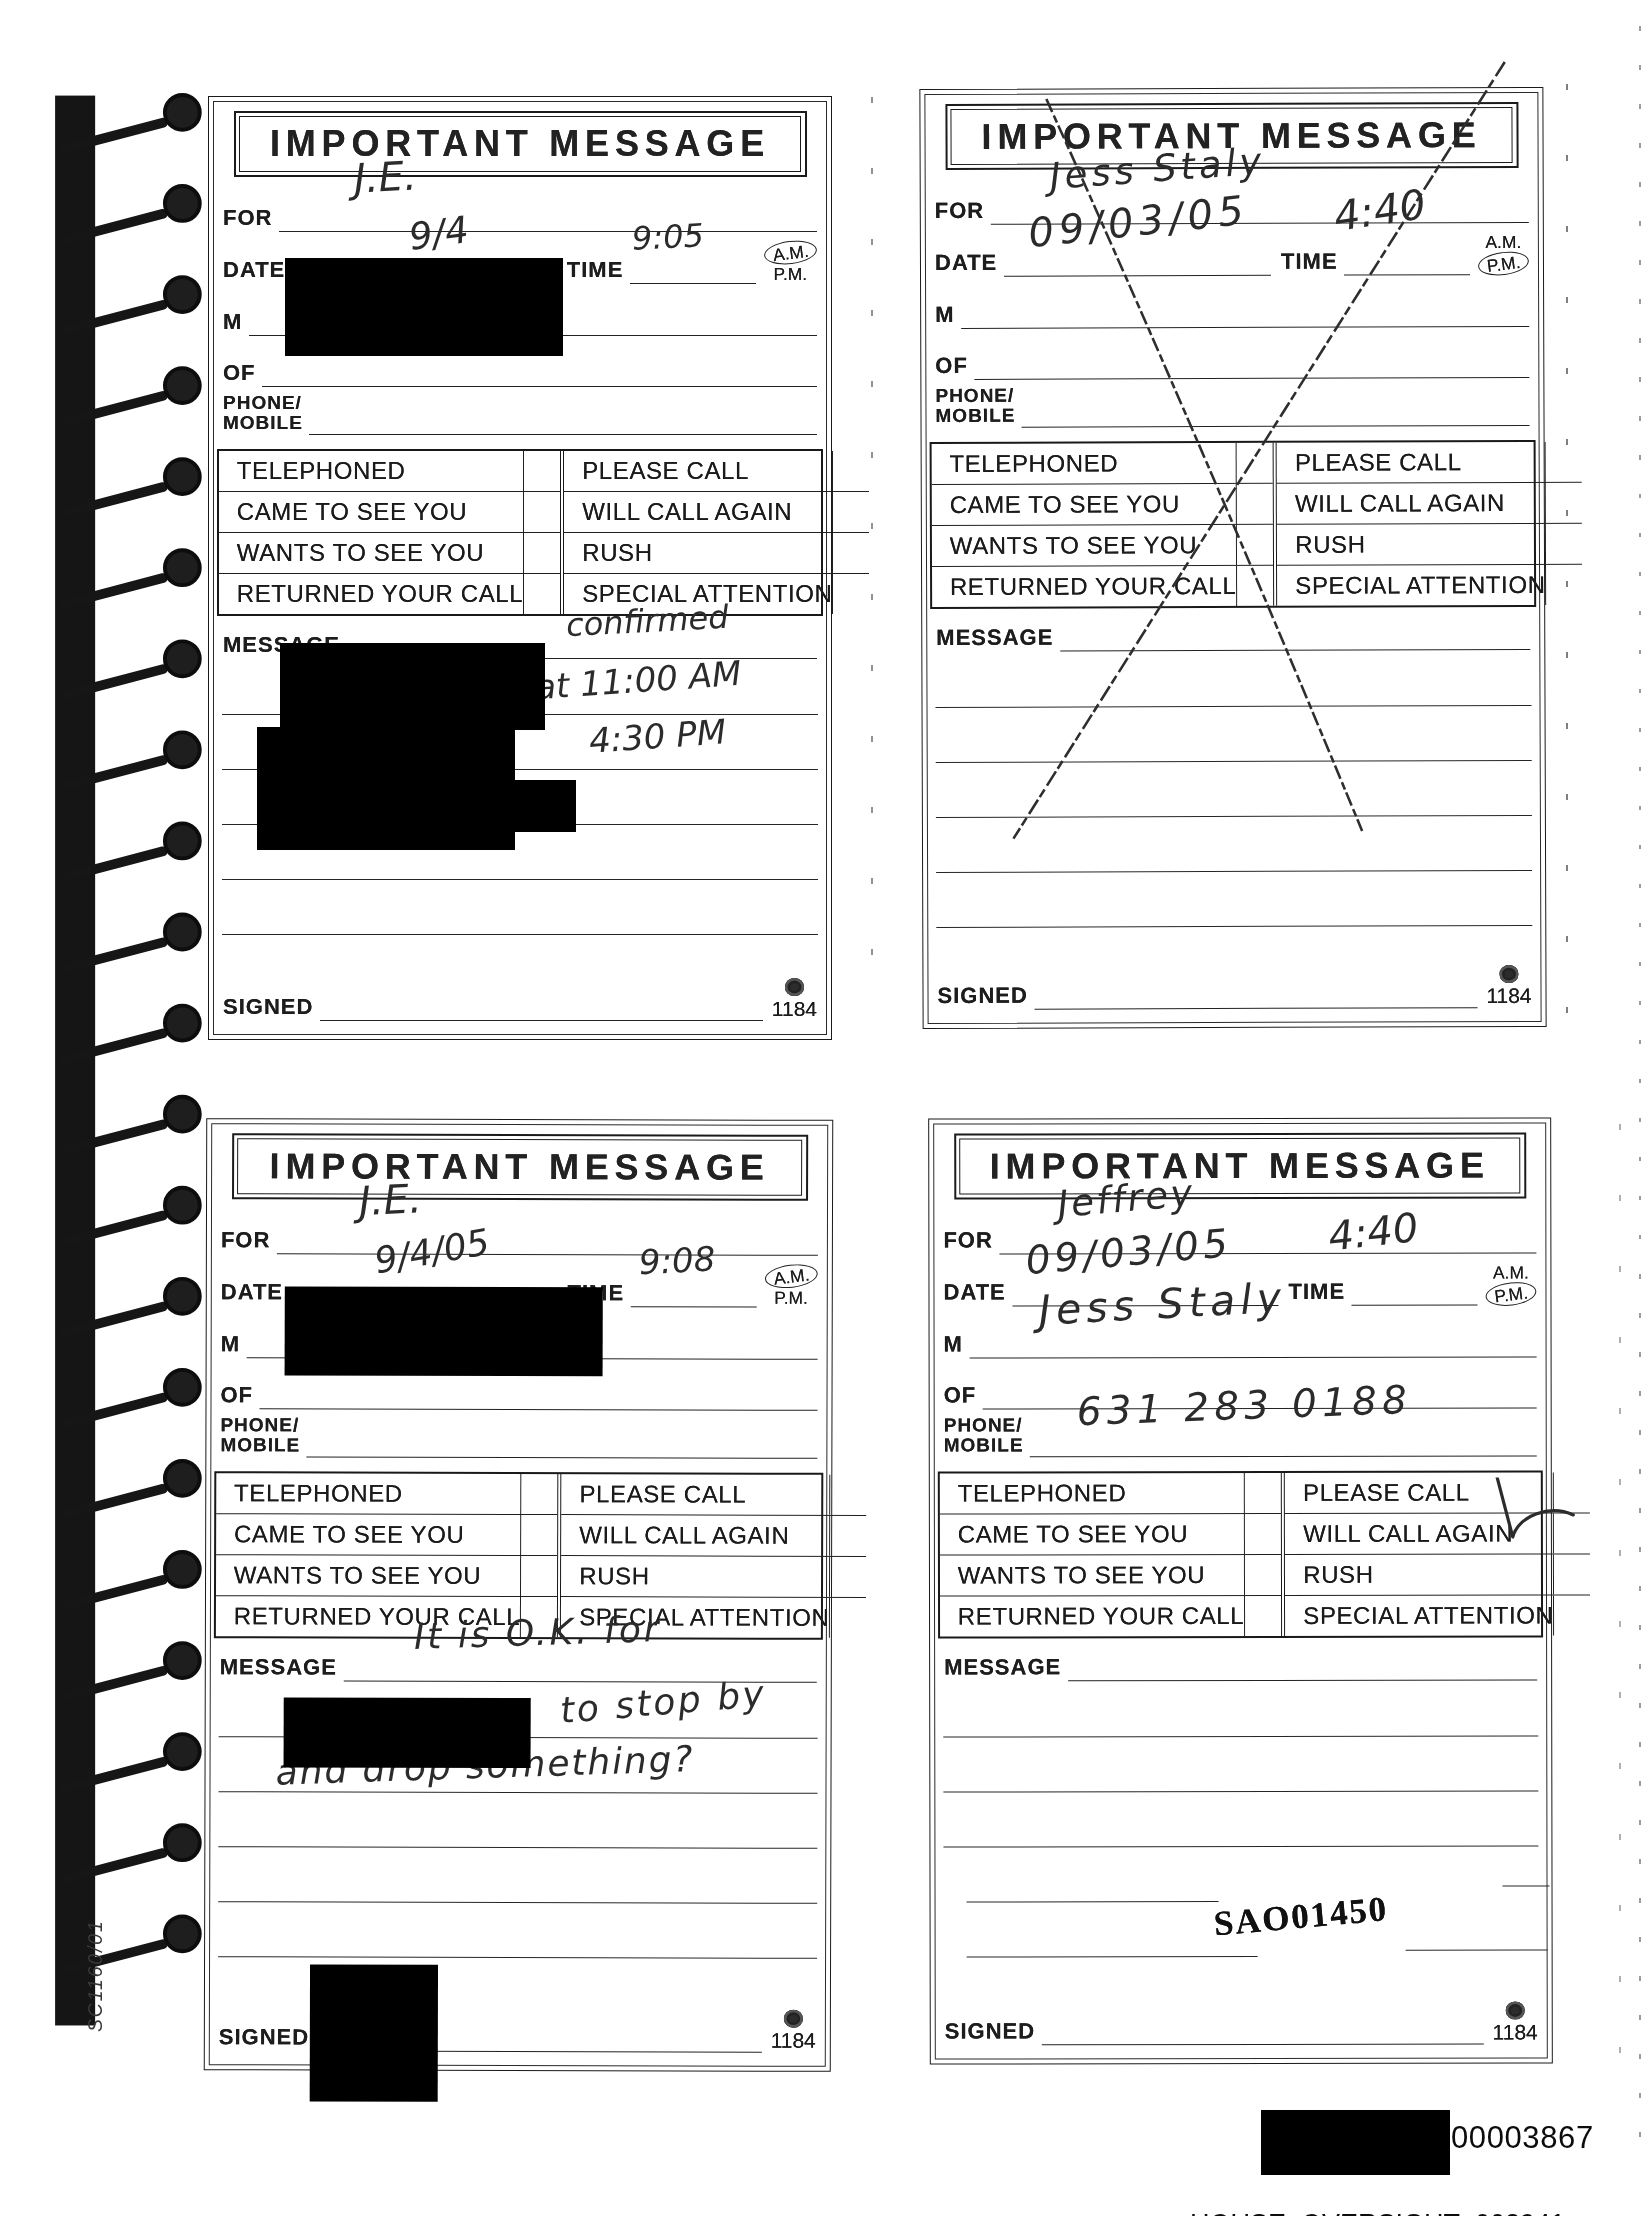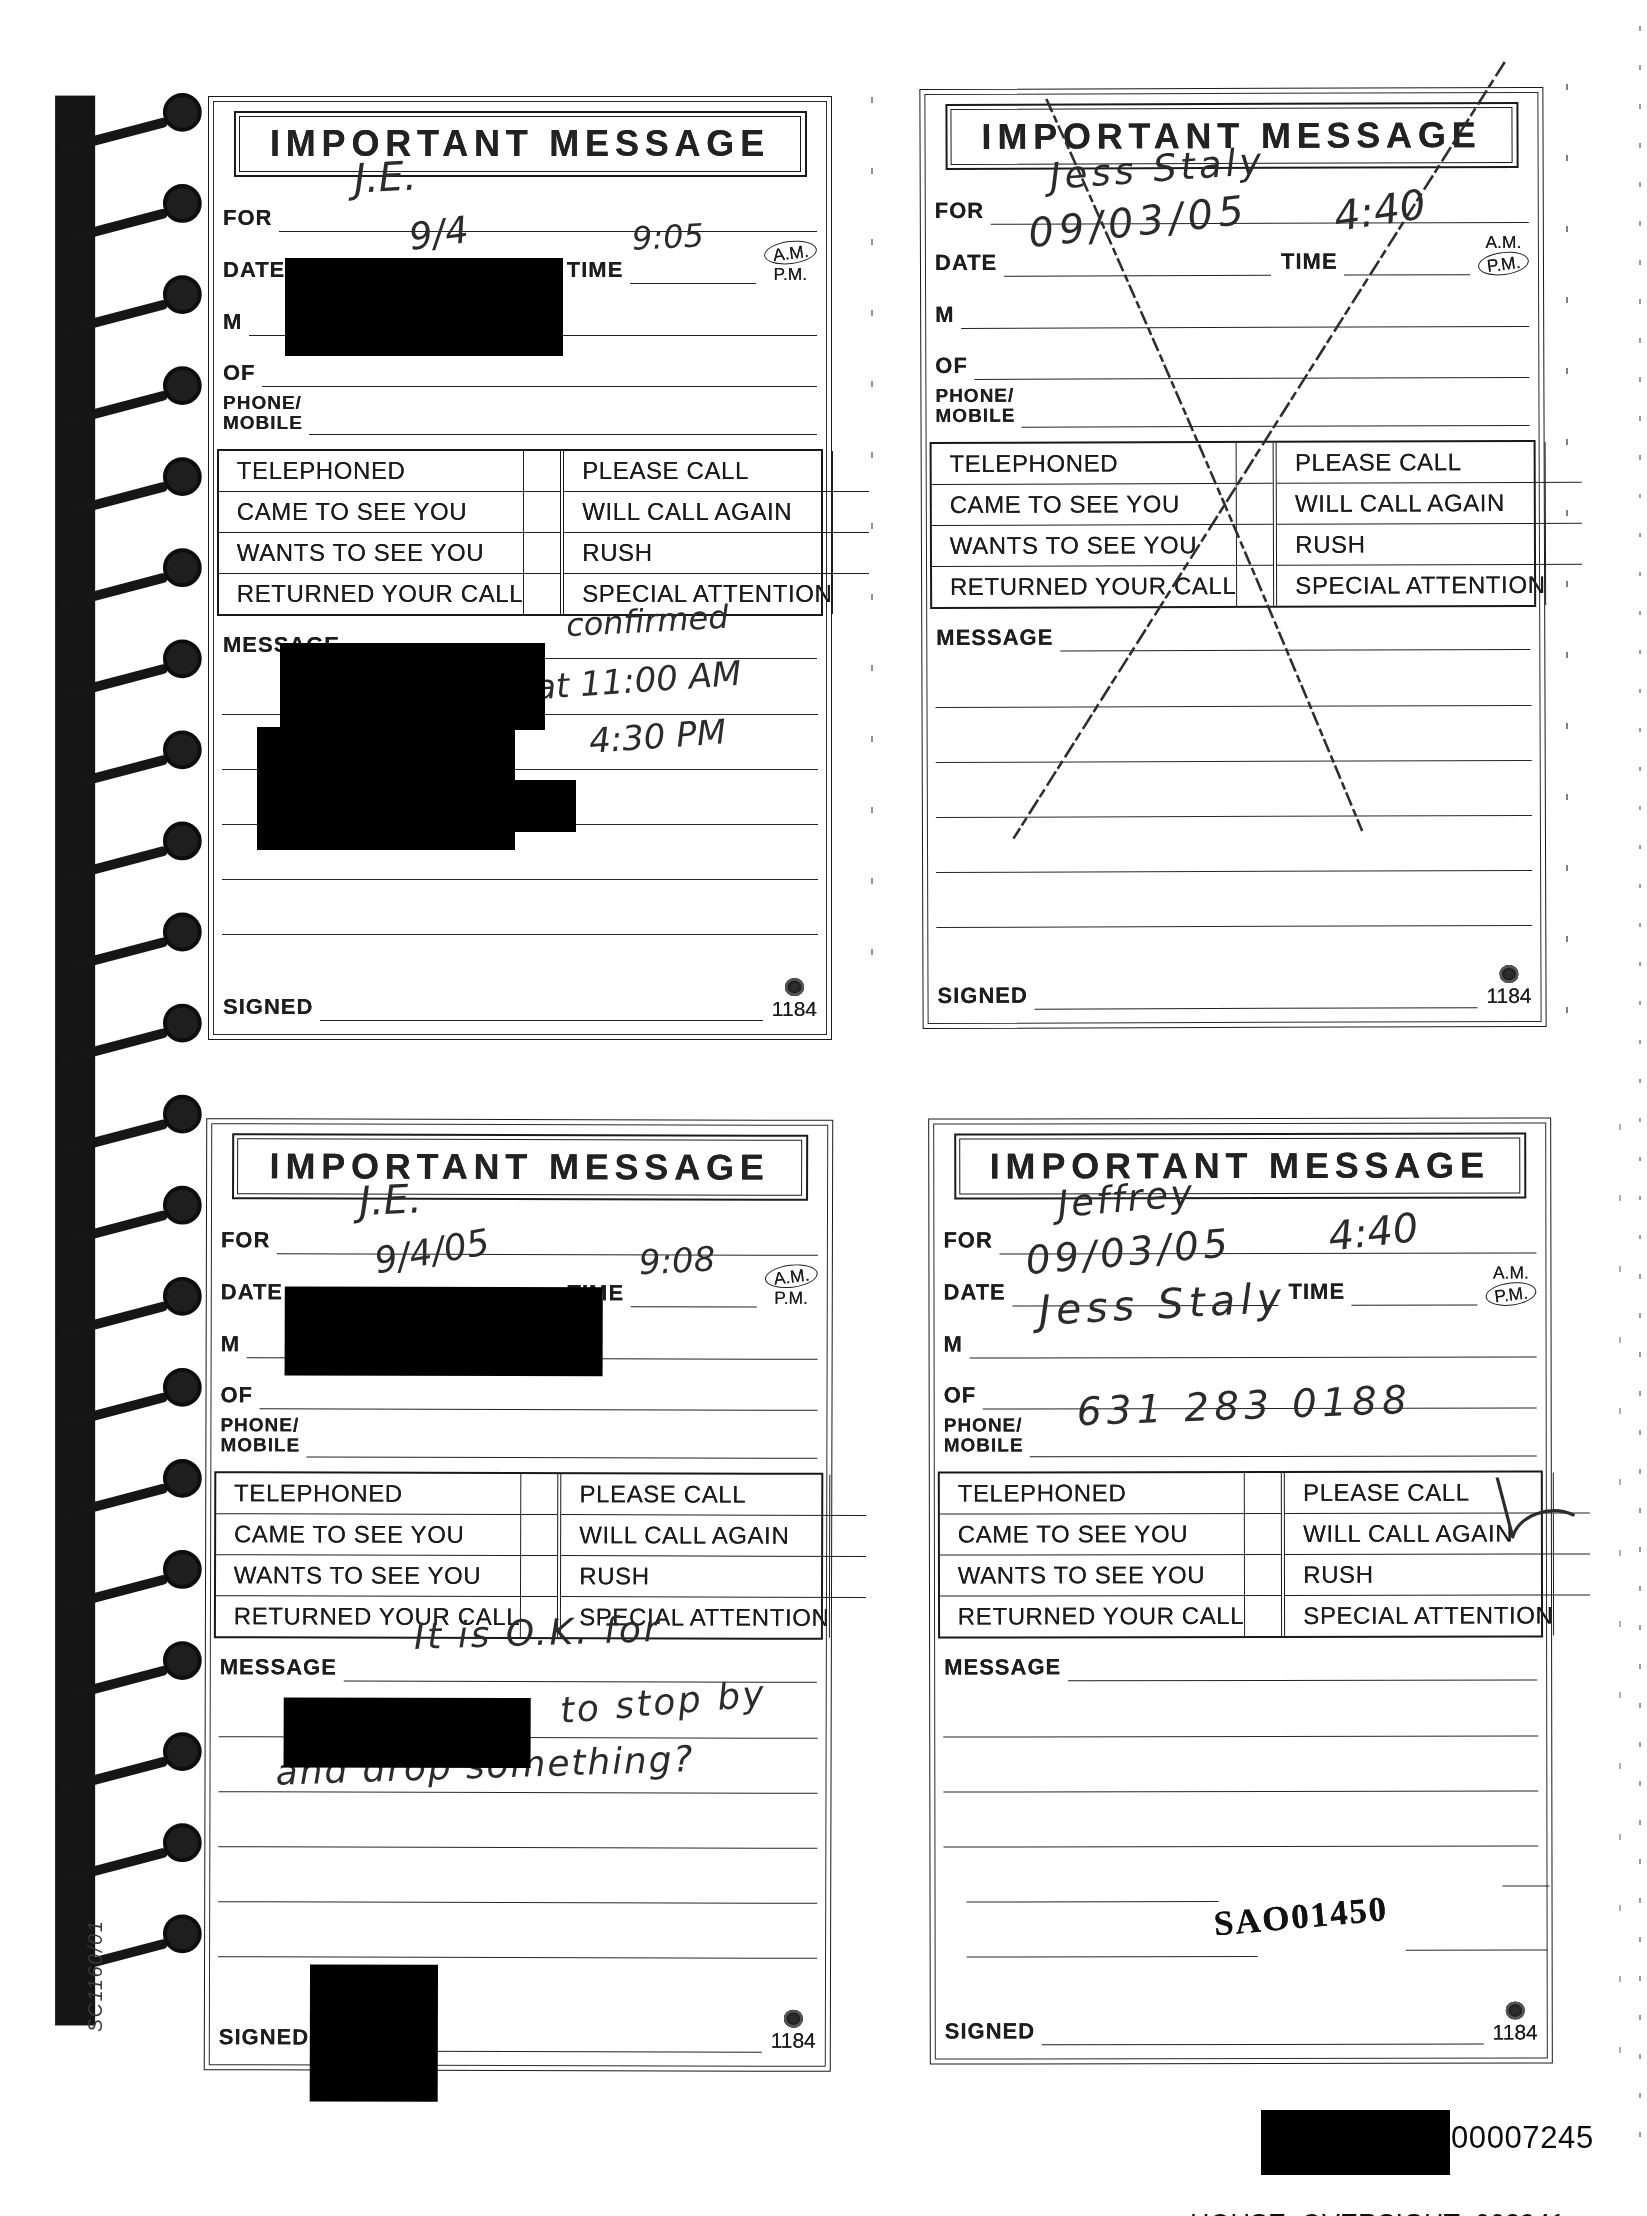--- a/index.html
+++ b/index.html
@@ -508,17 +508,17 @@
       <span class="lbl">SIGNED</span>
       <span class="ul"></span>
       <span class="formnum">
         <span class="logo"></span>
         <span class="fnum">1184</span>
       </span>
     </div>
   </section>
 
   <div class="redact" style="left:1261px; top:2110px; width:189px; height:65px;"></div>
-  <span class="bates-num">00007245</span>
+  <span class="bates-num">00003867</span>
   <span class="bates-lbl">HOUSE_OVERSIGHT_002941</span>
 
 </div>
 
 
 </body></html>

